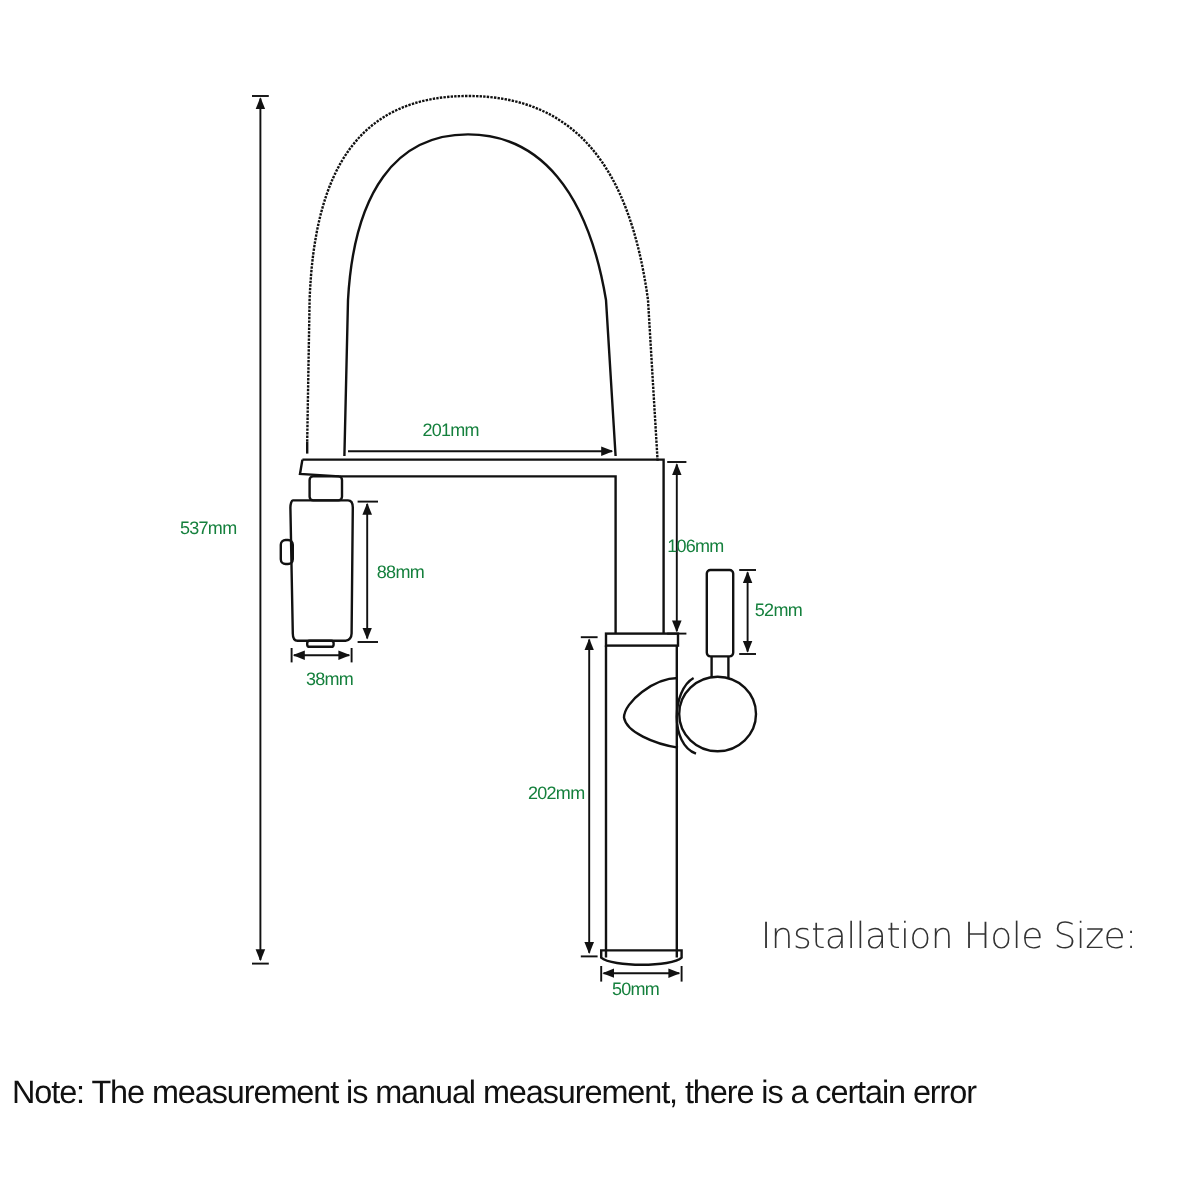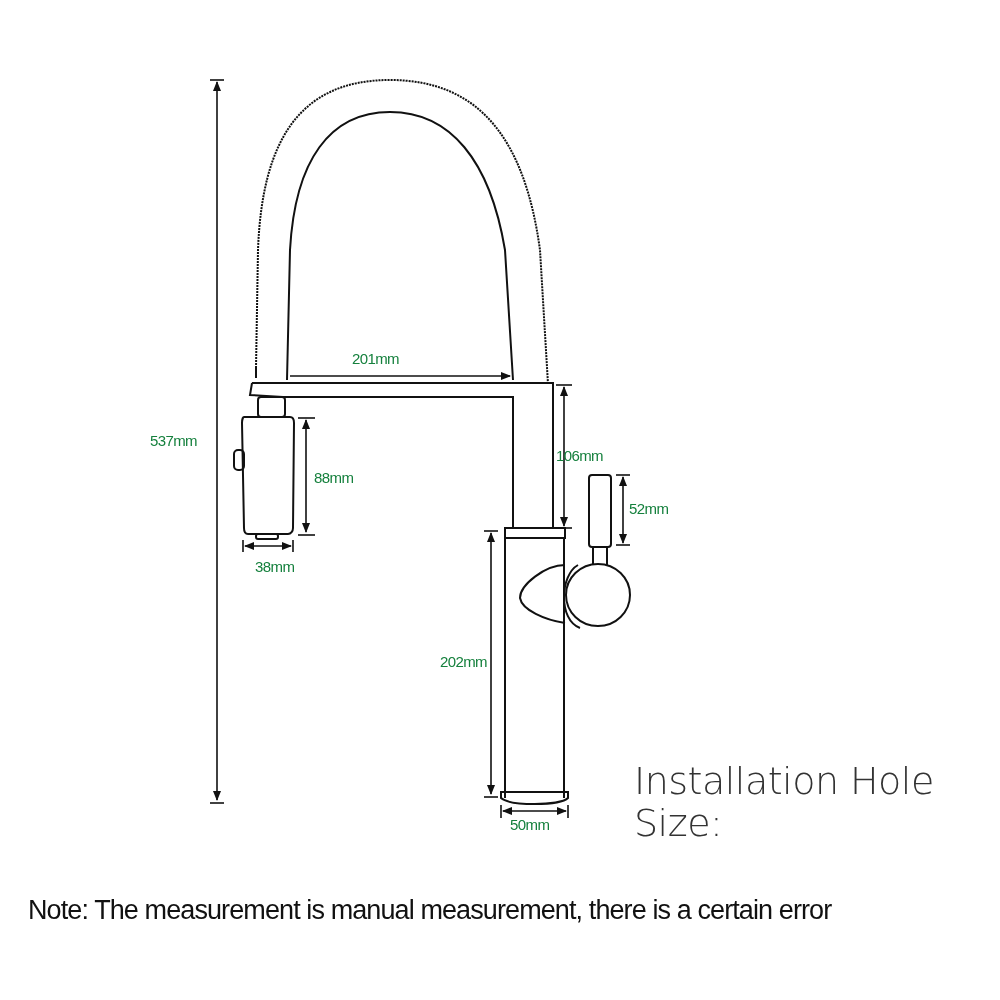--- a/index.html
+++ b/index.html
@@ -1,20 +1,20 @@
 <!DOCTYPE html>
 <html><head>
 <meta charset="utf-8">
 <style>
   html, body { margin:0; padding:0; background:#ffffff; }
   body { width:1000px; height:1000px; position:relative; overflow:hidden; font-family:"Liberation Sans", sans-serif; }
   svg.drawing { position:absolute; left:0; top:0; }
   .dim { position:absolute; font-family:"Liberation Sans", sans-serif; font-size:15px; color:#15803d; letter-spacing:-0.6px; white-space:nowrap; }
-  .hole { position:absolute; left:634px; top:760px; font-family:"DejaVu Sans", sans-serif; font-weight:300; color:#333; font-size:38px; line-height:42px; letter-spacing:-0.5px; }
-  .note { position:absolute; left:10px; top:895px; font-family:"Liberation Sans", sans-serif; font-size:27px; color:#111; letter-spacing:-0.9px; white-space:nowrap;margin-left:18px; }
+  .hole { position:absolute; left:634px; top:760px; font-family:"DejaVu Sans", sans-serif; font-weight:300; color:#333; font-size:30px; line-height:42px; letter-spacing:-0.5px; }
+  .note { position:absolute; left:10px; top:895px; font-family:"Liberation Sans", sans-serif; font-size:27px; color:#111; letter-spacing:-0.9px; white-space:nowrap; }
 </style>
 </head>
 <body>
 
 <svg class="drawing" width="1000" height="1000" viewBox="0 0 1000 1000">
   <defs>
     <marker id="arr" markerWidth="10" markerHeight="10" refX="9" refY="5" orient="auto" markerUnits="userSpaceOnUse">
       <path d="M0,1 L10,5 L0,9 Z" fill="#111"></path>
     </marker>
     <marker id="arrS" markerWidth="10" markerHeight="10" refX="1" refY="5" orient="auto" markerUnits="userSpaceOnUse">

